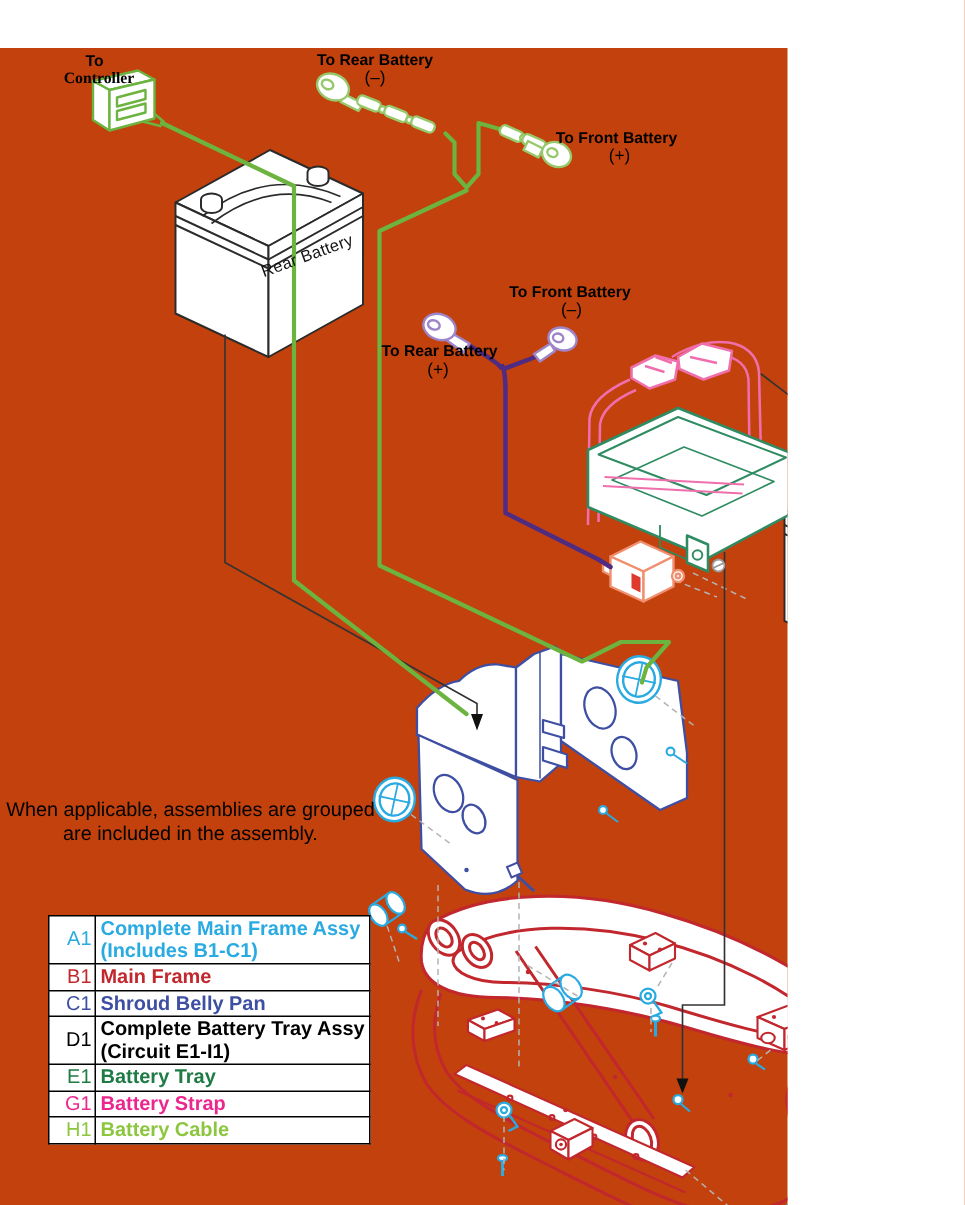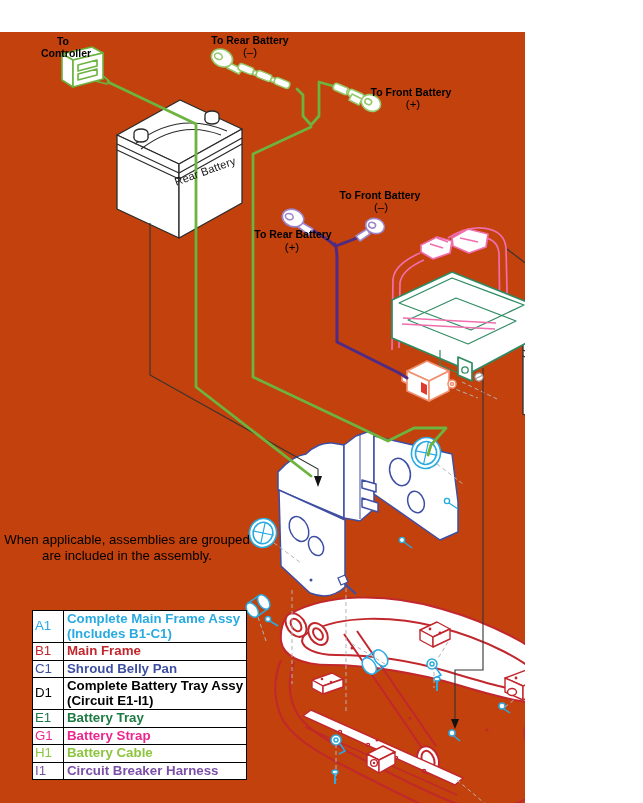--- a/index.html
+++ b/index.html
@@ -9,21 +9,21 @@
   .lbl{position:absolute;font:700 10.5px "Liberation Sans",sans-serif;color:#000;
        transform:translateX(-50%);white-space:nowrap;text-align:center;}
   .sign{font-weight:400;font-size:11.5px;}
   .batlbl{position:absolute;font:400 11px "Liberation Sans",sans-serif;color:#111;
           transform:translate(-50%,-50%) rotate(-20deg);white-space:nowrap;letter-spacing:.2px;}
   .note{position:absolute;left:0px;top:500px;width:254px;text-align:center;
         font:400 13.2px/15.5px "Liberation Sans",sans-serif;color:#000;}
   table.legend{position:absolute;left:32px;top:578px;border-collapse:collapse;background:#fff;}
   table.legend td{border:1.6px solid #000;font:400 13.3px/14.5px "Liberation Sans",sans-serif;
         padding:1px 3px;vertical-align:middle;}
-  table.legend td.code{width:26px;text-align:left;padding:1px 2px;}
+  table.legend td.code{width:26px;text-align:right;padding:1px 2px;}
   table.legend td.desc{min-width:172px;font-weight:bold;}
 </style>
 </head>
 <body>
 
 <div id="stage">
 
 <svg id="art" width="643" height="803" viewBox="0 0 643 803" xmlns="http://www.w3.org/2000/svg">
 
   <g stroke="#2b2b2b" stroke-width="1.3" fill="#fff" stroke-linejoin="round">
@@ -350,21 +350,21 @@
   <g stroke="#6CB33F" stroke-width="1.6" fill="#fff" stroke-linejoin="round">
     <polygon points="62,22 92,15 103,21 73,28"></polygon>
     <polygon points="62,22 73,28 73,55 62,48"></polygon>
     <polygon points="73,28 103,21 103,47 73,55"></polygon>
     <polygon points="78,33 97,28 97,34 78,39"></polygon>
     <polygon points="78,42 97,37 97,43 78,48"></polygon>
   </g>
 </svg>
 
 <div class="lbl" style="left:63px;top:3px;">To</div>
-<div class="lbl" style="left:66px;top:15px;">Controller</div>
+<div class="lbl" style="left:66px;top:15px;font-family:Liberation Serif, serif;">Controller</div>
 
 <div class="lbl" style="left:250px;top:2px;">To Rear Battery</div>
 <div class="lbl sign" style="left:250px;top:14px;">(–)</div>
 
 <div class="lbl" style="left:411px;top:54px;">To Front Battery</div>
 <div class="lbl sign" style="left:413px;top:66px;">(+)</div>
 
 <div class="lbl" style="left:380px;top:157px;">To Front Battery</div>
 <div class="lbl sign" style="left:381px;top:169px;">(–)</div>
 
@@ -418,22 +418,16 @@
       <td class="desc">
             <div>Battery Strap</div>
           </td>
     </tr>
     <tr style="color: rgb(140, 198, 63); padding-left: 10px;">
       <td class="code">H1</td>
       <td class="desc">
             <div>Battery Cable</div>
           </td>
     </tr>
-    <tr style="color: rgb(124, 79, 168);">
-      <td class="code">I1</td>
-      <td class="desc">
-            <div>Circuit Breaker Harness</div>
-          </td>
-    </tr>
   </tbody>
 </table>
 
 </div>
 
 </body></html>

